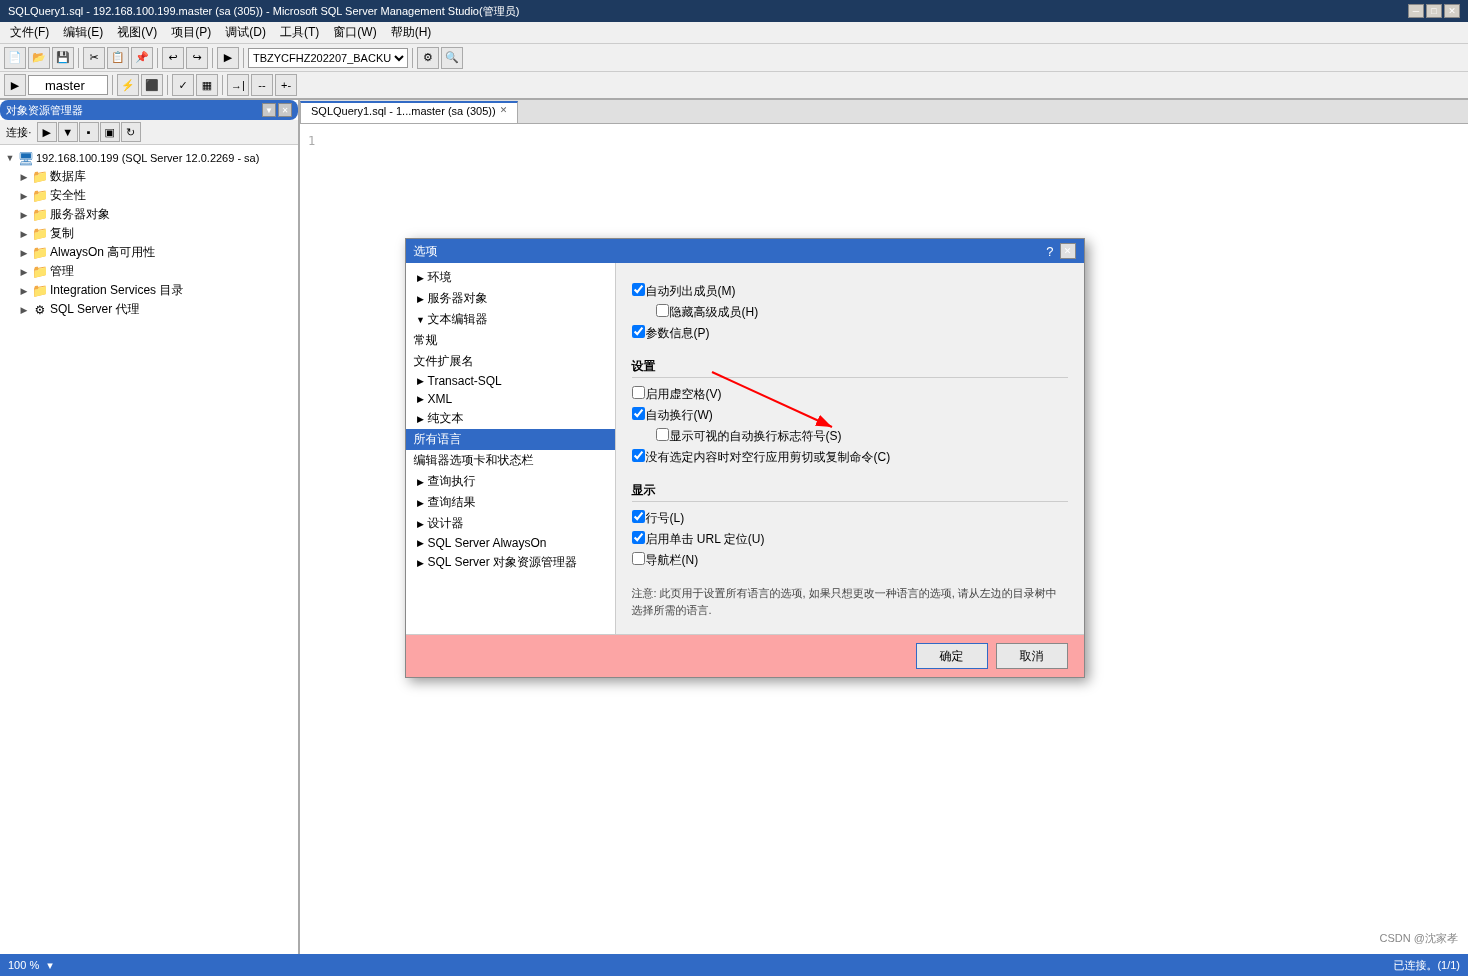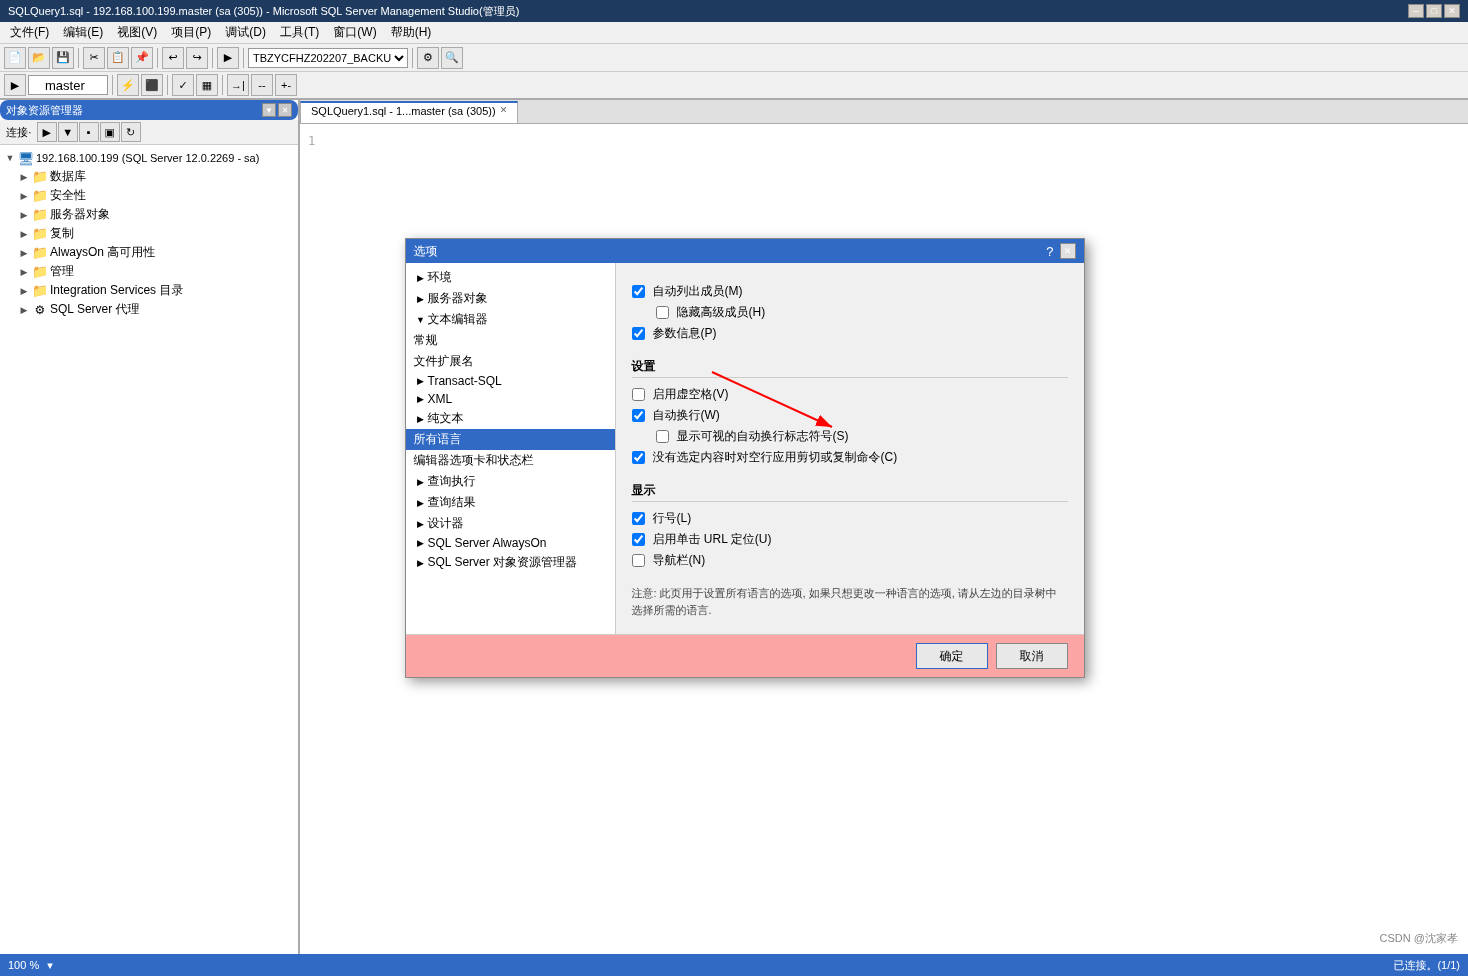--- a/index.html
+++ b/index.html
@@ -219,21 +219,21 @@
       display: flex;
       align-items: center;
       font-size: 12px;
     }
     .dialog-tree-item.selected { background: #316ac5; color: white; }
     .dialog-tree-expand { width: 14px; font-size: 9px; display: flex; align-items: center; justify-content: center; }
     .dialog-tree-child { }
 
     .section-title { font-size: 12px; font-weight: bold; margin-bottom: 8px; color: #000; border-bottom: 1px solid #ccc; padding-bottom: 2px; }
     .section-group { margin-bottom: 16px; }
-    .checkbox-row { display: flex; align-items: center; gap: 8px; margin: 4px 0; font-size: 12px; }
+    .checkbox-row { display: flex; align-items: flex-start; gap: 1px; margin: 4px 0; font-size: 12px; }
     .checkbox-row input[type=checkbox] { width: 13px; height: 13px; }
     .indented { padding-left: 24px; }
     .note-text { font-size: 11px; color: #444; line-height: 1.5; margin-top: 8px; }
 
     .dialog-footer {
       border-top: 1px solid #ccc;
       padding: 8px 16px;
       display: flex;
       justify-content: flex-end;
       gap: 8px;

